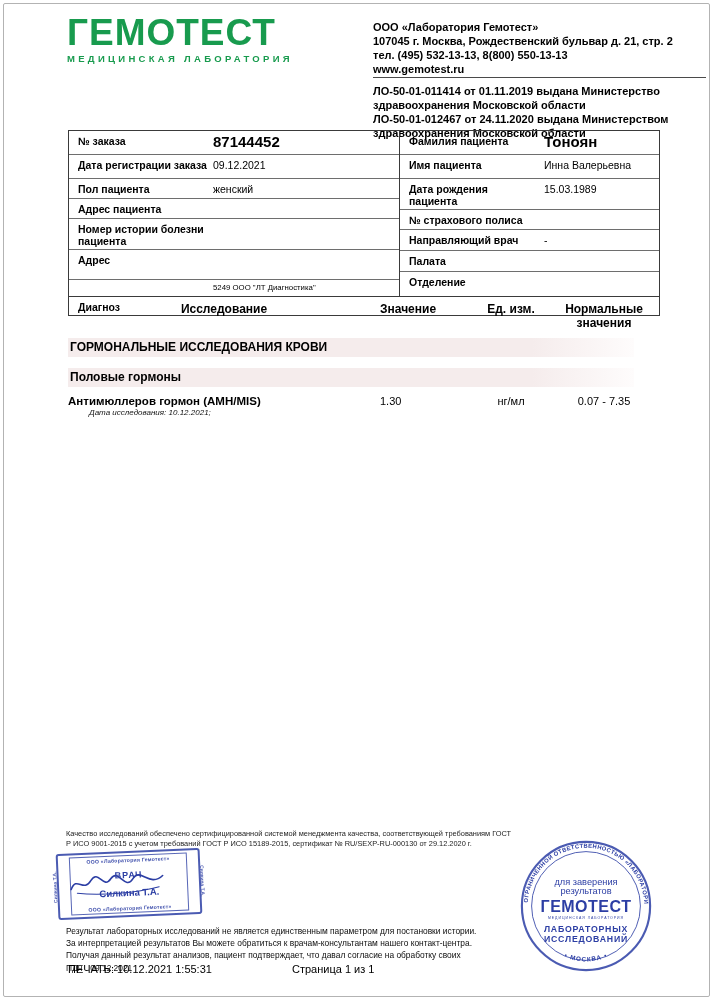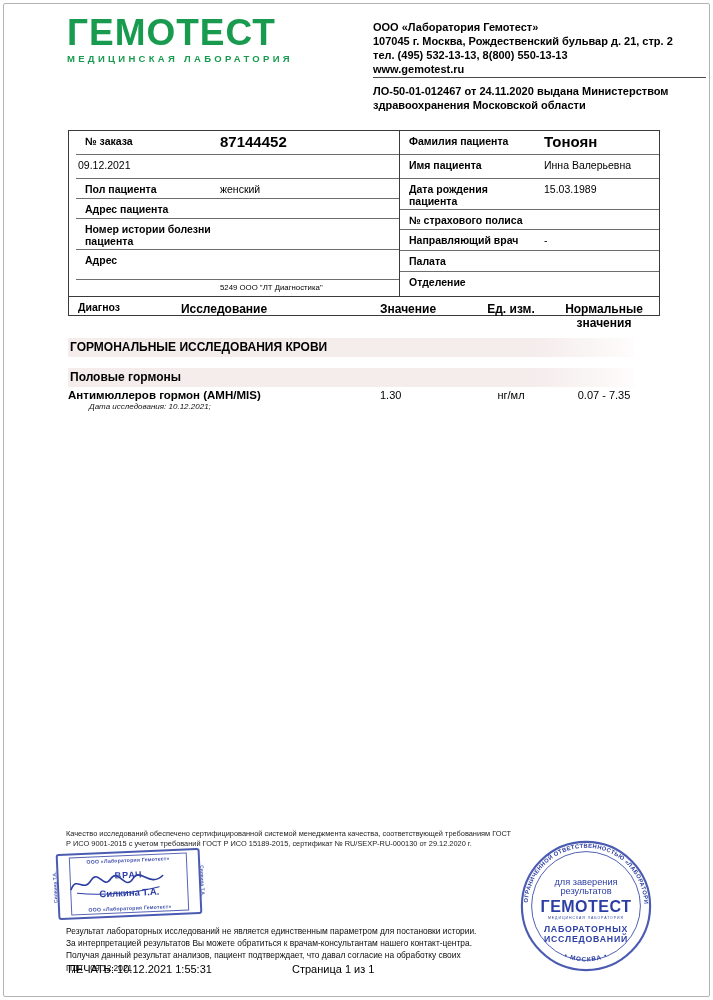--- a/index.html
+++ b/index.html
@@ -12,21 +12,21 @@
   .logo-name { font-size:37px; font-weight:bold; color:#189b4e; letter-spacing:1px; line-height:0.95; }
   .logo-sub { font-size:9.5px; font-weight:bold; color:#189b4e; letter-spacing:3.3px; margin-top:3px; }
   .company { position:absolute; left:373px; top:20px; width:320px; font-size:11px; font-weight:bold; line-height:1.28; }
   .header-sep { position:absolute; left:373px; right:7px; top:77px; border-top:1.5px solid #4a4a4a; }
   .licenses { position:absolute; left:373px; top:84px; width:320px; font-size:11px; font-weight:bold; line-height:1.28; }
 
   
   .info { position:absolute; left:68px; top:130px; width:592px; font-size:10.5px; }
   .info-grid { display:flex; }
   .tbl { border:1.5px solid #3a3a3a; }
-  .tbl-left  { width:332px;padding-left:7px; }
+  .tbl-left  { width:332px; }
   .tbl-right { width:260px; border-left:none; }
   .row { display:flex; border-bottom:1px solid #6e6e6e; }
   .row:last-child { border-bottom:none; }
   .lbl { font-weight:bold; width:142px; padding:4px 4px 2px 9px; line-height:1.15; }
   .val { flex:1; padding:4px 4px 2px 2px; line-height:1.15; }
   .val-big { font-size:15px; font-weight:bold; padding-top:2px; }
   .val-small { font-size:7.8px; line-height:1.28; padding-top:3px; }
   .mh24{min-height:24px}.mh20{min-height:20px}.mh21{min-height:21px}.mh30{min-height:30px}.mh15{min-height:15px}
   .diagnosis { border:1.5px solid #3a3a3a; border-top:none; display:flex; min-height:18px; }
   .diagnosis .lbl { width:auto; }
@@ -34,21 +34,21 @@
   
   .results { position:absolute; left:68px; top:303px; width:592px; }
   .res-head { display:flex; font-weight:bold; font-size:12px; line-height:1.15; }
   .c-name { width:312px; text-align:center; }
   .c-val  { width:90px;  text-align:left; }
   .c-unit { width:82px;  text-align:center; }
   .c-norm { width:104px; text-align:center; }
   .band { margin-top:7px; width:566px; font-weight:bold; font-size:12px; padding:2.5px 0 2.5px 2px;
           background:linear-gradient(90deg,#f5ecec 0%,#f5ecec 82%,#fefcfc 100%); }
   .band2 { margin-top:11px; }
-  .res-row { display:flex; font-size:11px; margin-top:2px; }
+  .res-row { display:flex; font-size:11px; margin-top:8px; }
   .res-row .c-name { text-align:left; font-weight:bold; font-size:11.5px; }
   .note { font-size:8px; font-style:italic; margin-left:21px; margin-top:1px; color:#111; }
 
   
   .cert { position:absolute; left:66px; top:829px; width:452px; font-size:7.4px; line-height:1.4; color:#222; }
   .footer-lines { position:absolute; left:66px; top:925px; width:460px; font-size:8.4px; line-height:1.45; color:#0d0d0d; }
   .consent-date { margin-left:8px; }
   .printline { position:absolute; left:68px; top:963px; font-size:11px; }
   .pageinfo  { position:absolute; left:292px; top:963px; font-size:11px; }
 
@@ -80,31 +80,33 @@
   <div class="logo-sub">МЕДИЦИНСКАЯ ЛАБОРАТОРИЯ</div>
 </div>
 <div class="company">
   <div>ООО «Лаборатория Гемотест»</div>
   <div>107045 г. Москва, Рождественский бульвар д. 21, стр. 2</div>
   <div>тел. (495) 532-13-13, 8(800) 550-13-13</div>
   <div>www.gemotest.ru</div>
 </div>
 <div class="header-sep"></div>
 <div class="licenses">
+  <div>ЛО-50-01-011414 от 01.11.2019 выдана Министерство здравоохранения Московской области</div>
   <div>ЛО-50-01-012467 от 24.11.2020 выдана Министерством здравоохранения Московской области</div>
 </div>
 
 <div class="info">
   <div class="info-grid">
     <div class="tbl tbl-left">
       <div class="row mh24">
         <div class="lbl">№ заказа</div>
         <div class="val val-big">87144452</div>
       </div>
       <div class="row mh24">
+        <div class="lbl">Дата регистрации заказа</div>
         <div class="val">09.12.2021</div>
       </div>
       <div class="row mh20">
         <div class="lbl">Пол пациента</div>
         <div class="val">женский</div>
       </div>
       <div class="row mh20">
         <div class="lbl">Адрес пациента</div>
         <div class="val"></div>
       </div>

